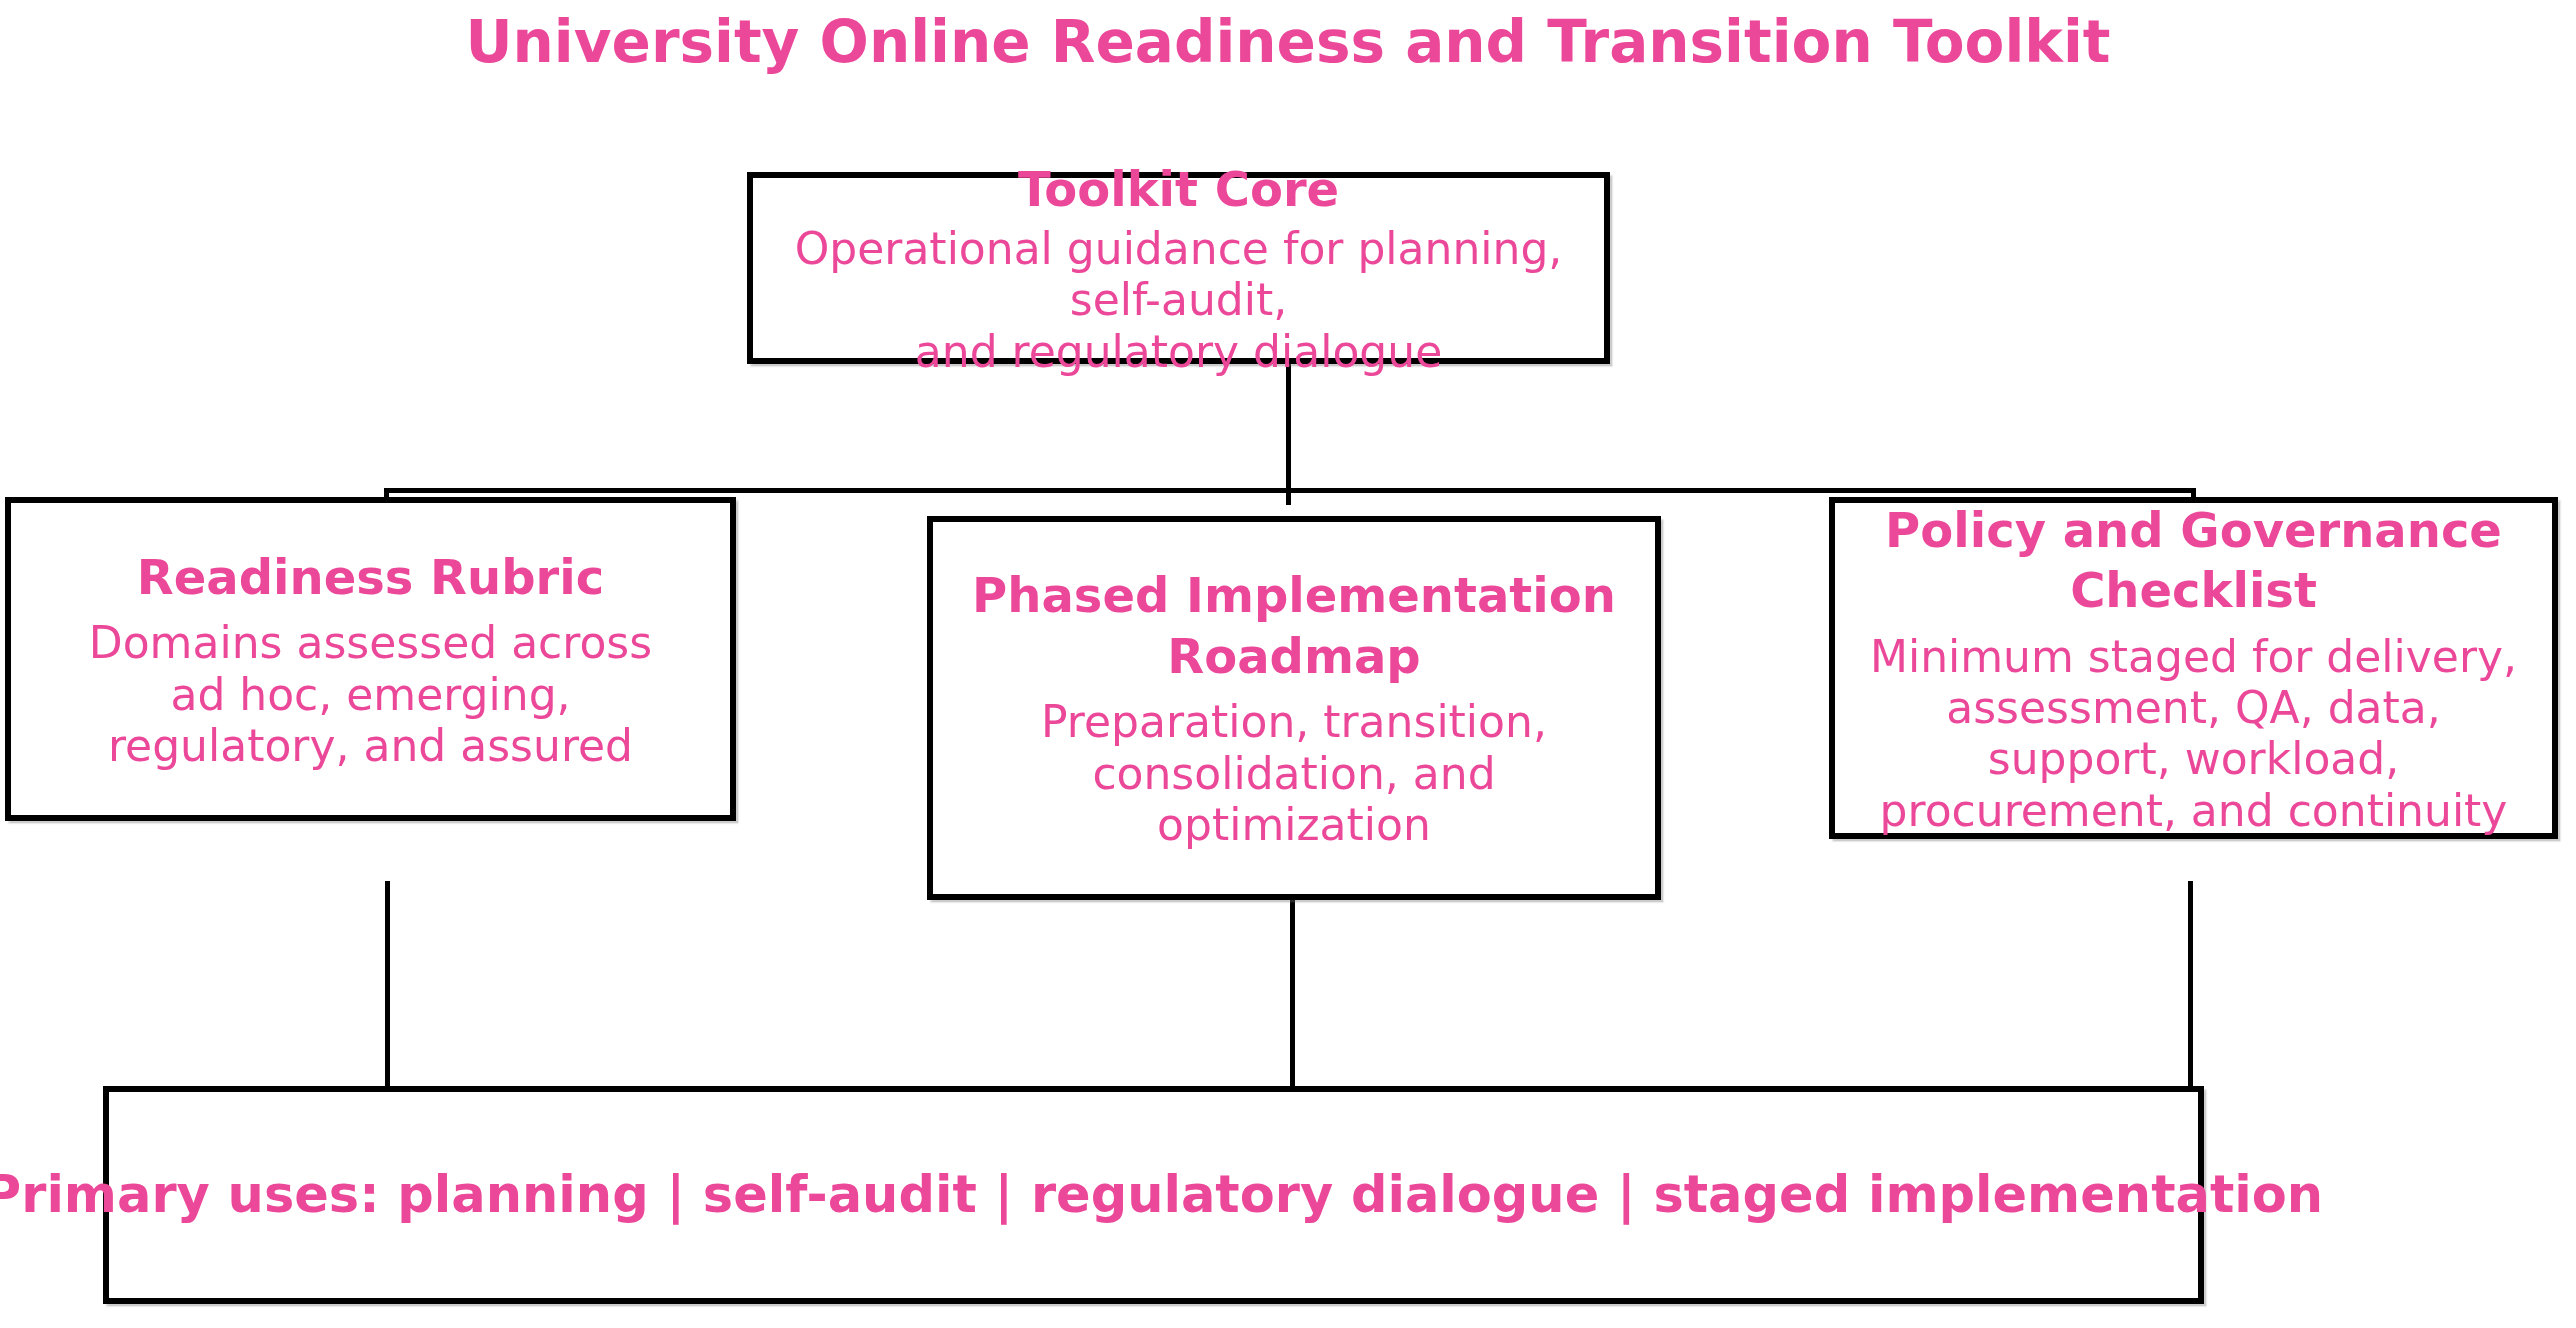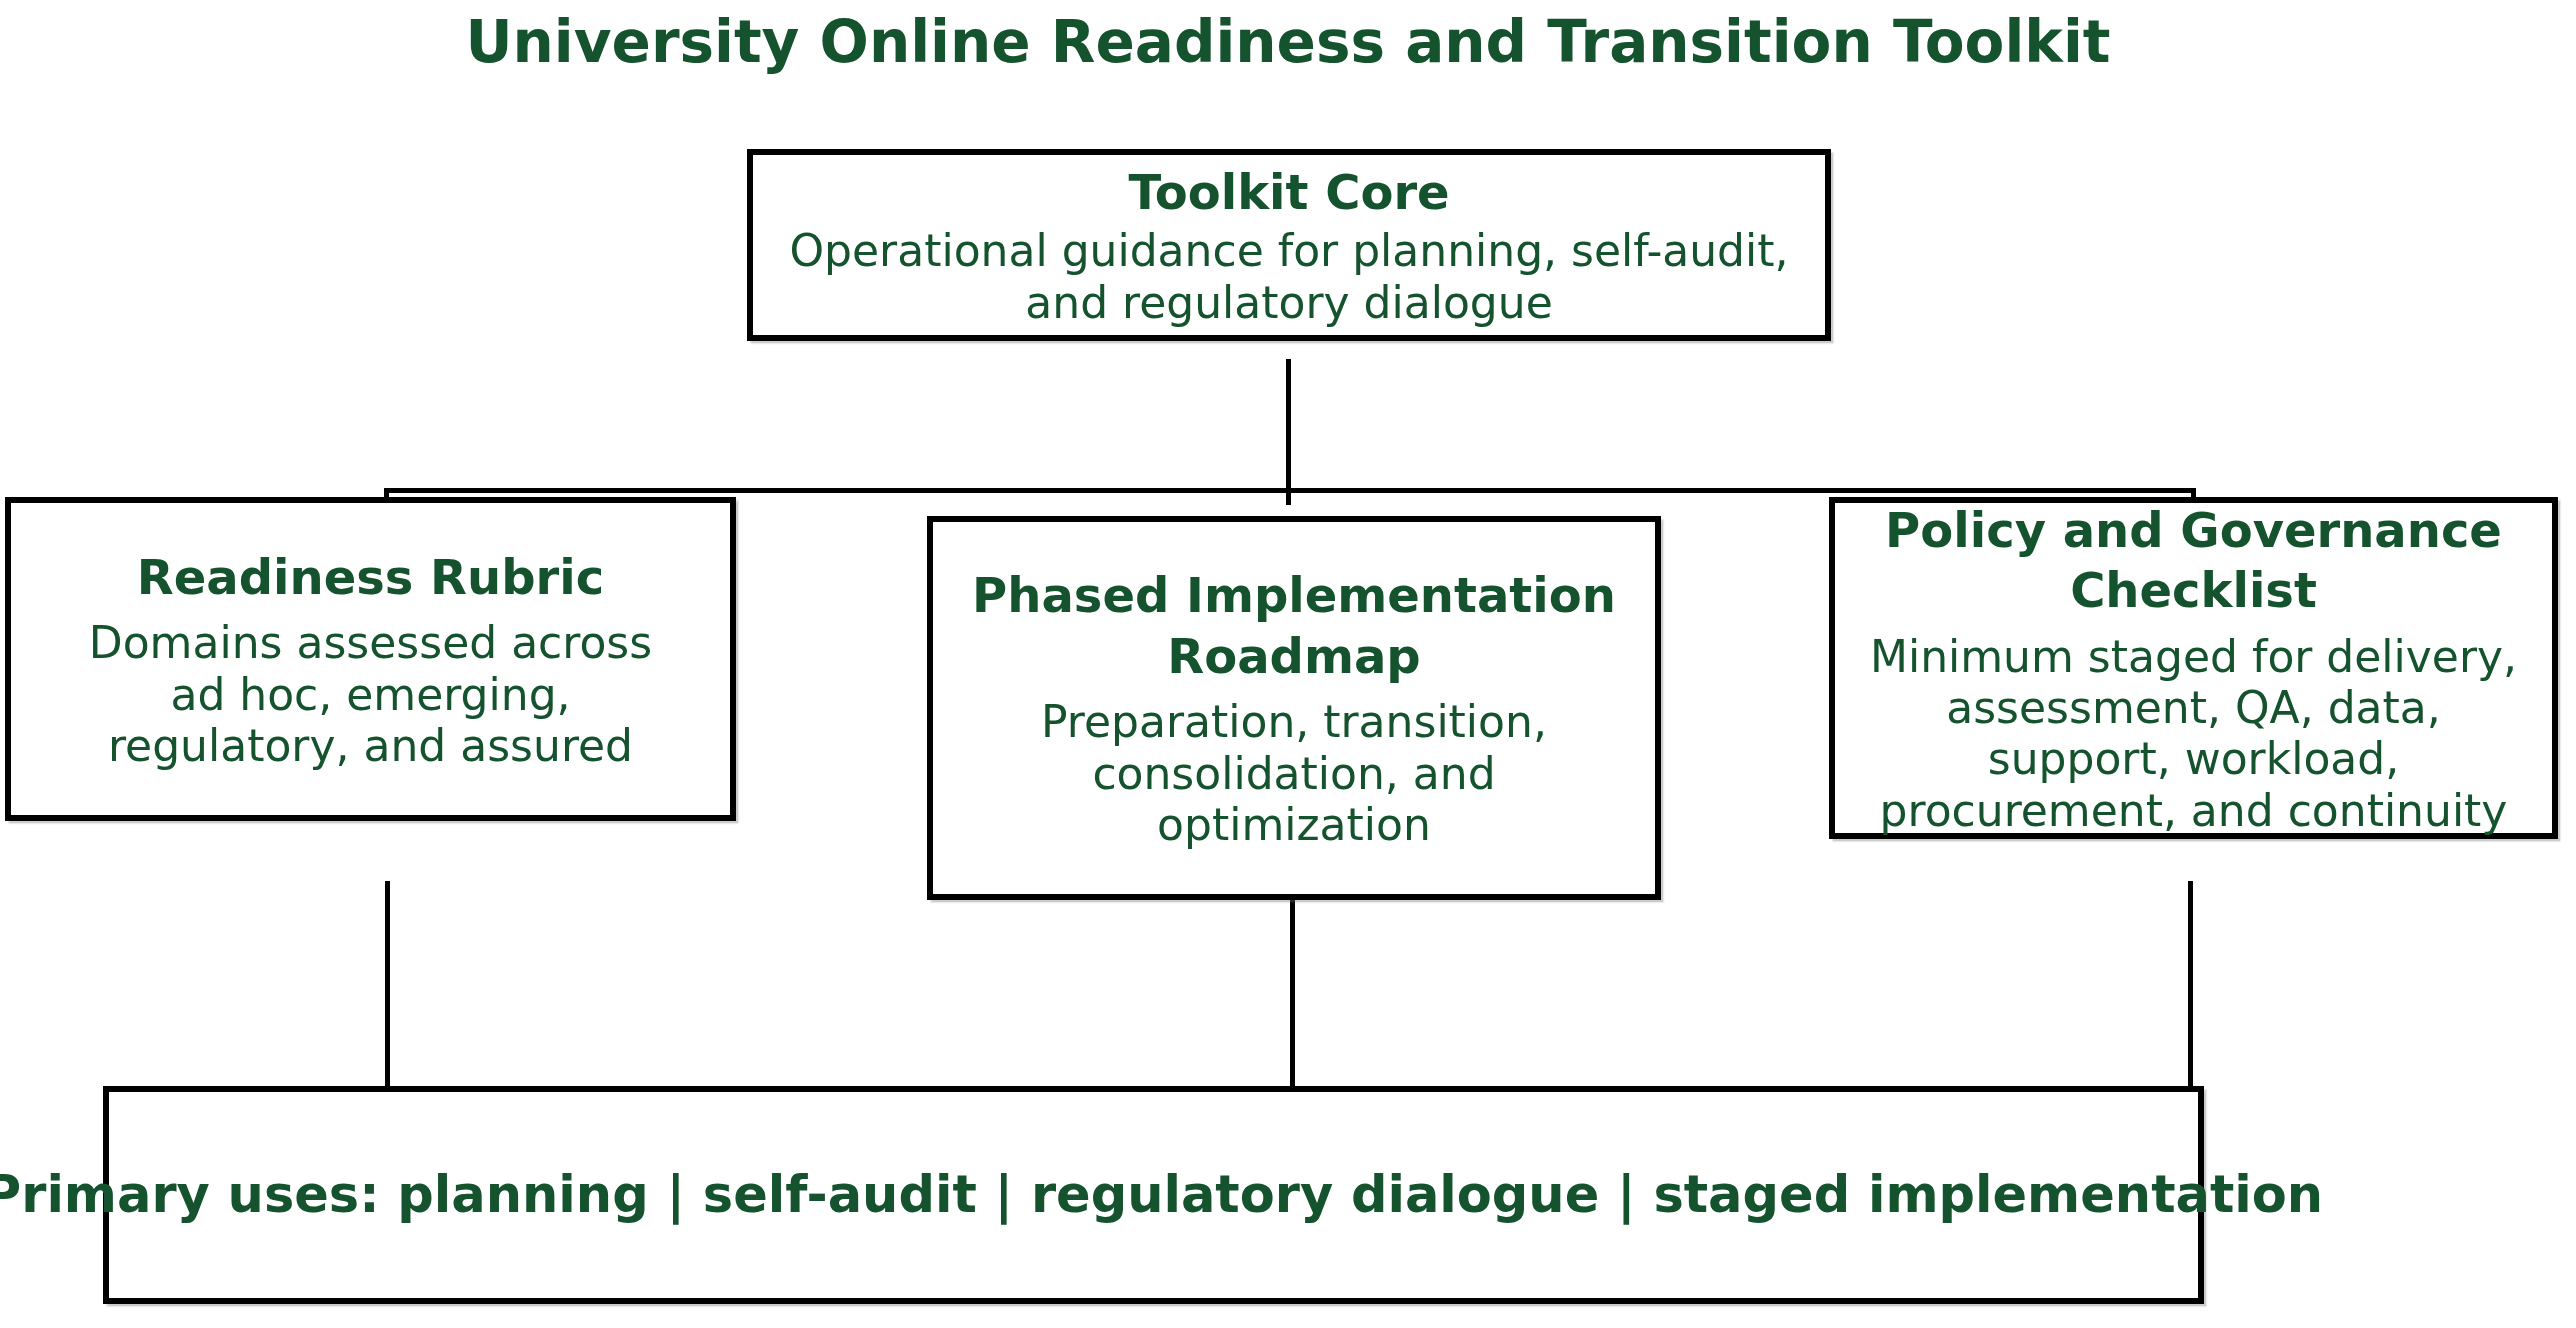--- a/index.html
+++ b/index.html
@@ -6,21 +6,21 @@
     margin: 0;
     padding: 0;
     background: #ffffff;
   }
   .canvas {
     position: relative;
     width: 2576px;
     height: 1328px;
     background: #ffffff;
     font-family: "DejaVu Sans", "Liberation Sans", sans-serif;
-    color: #14532d;
+    color: #ec4899;
     overflow: hidden;
   }
   .diagram-title {
     position: absolute;
     left: 0;
     top: 13px;
     width: 100%;
     text-align: center;
     font-size: 58px;
     font-weight: bold;
@@ -47,21 +47,21 @@
     white-space: pre-line;
   }
   .node-body {
     font-size: 44px;
     font-weight: normal;
     line-height: 1.17;
     white-space: pre-line;
     margin-top: 10px;
     text-align: center;
   }
-  .core-box      { left: 747px;  top: 149px;  width: 1084px; height: 192px; }
+  .core-box      { left: 747px;  top: 172px;  width: 863px; height: 192px; }
   .core-box .node-body { margin-top: 3.3px; }
   .readiness-box { left: 5px;   top: 497px;  width: 731px;  height: 324px; }
   .roadmap-box   { left: 927px; top: 497px;  width: 734px;  height: 384px; margin-top: 19px; }
   .policy-box    { left: 1829px; top: 497px;  width: 729px;  height: 342px; }
   .uses-box      { left: 103px;  top: 1086px; width: 2101px; height: 218px; }
   .uses-label {
     font-size: 51px;
     font-weight: bold;
     line-height: 1.1;
     white-space: nowrap;

